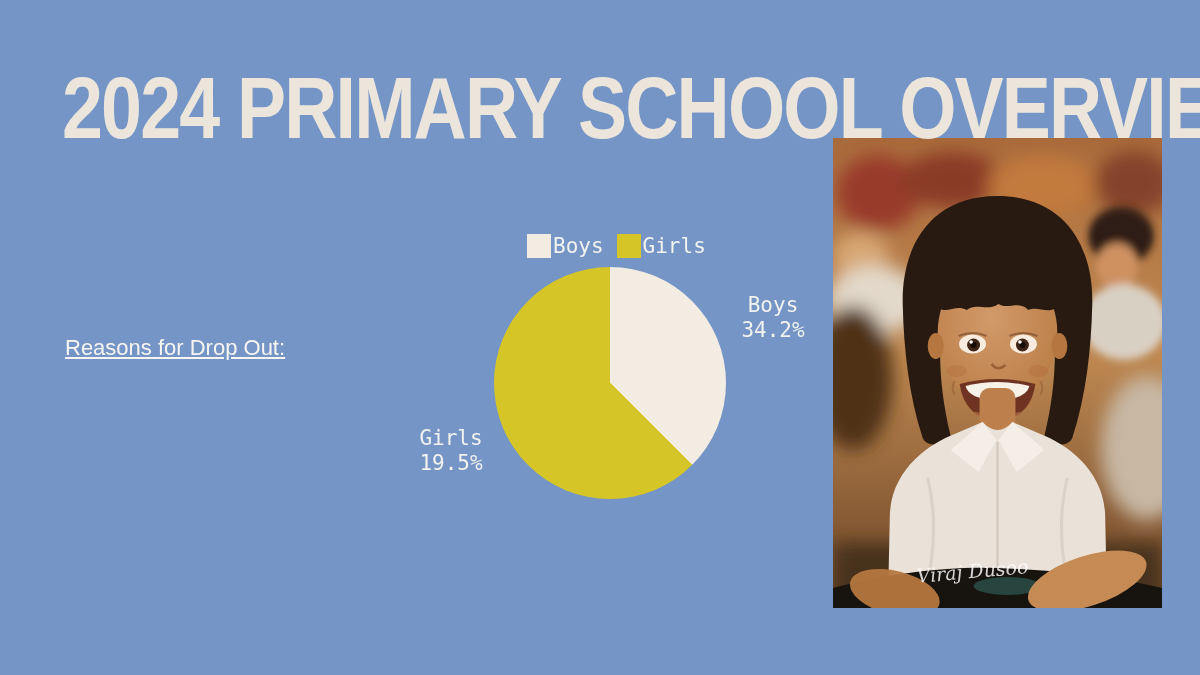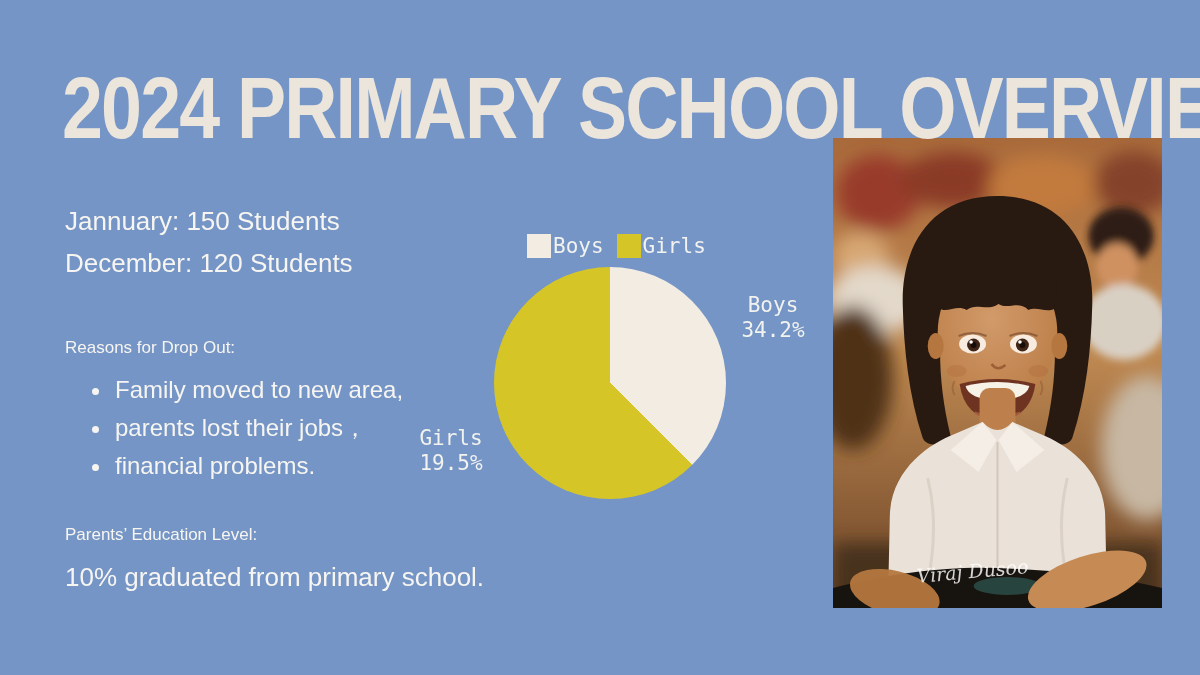--- a/index.html
+++ b/index.html
@@ -9,21 +9,21 @@
   }
   .title{
     position:absolute;left:62px;top:66px;margin:0;z-index:3;
     font-size:80px;font-weight:700;letter-spacing:-2px;line-height:1;
     color:#ece5dc;white-space:nowrap;
     transform:scale(.92,1.08);transform-origin:left top;
   }
   .textblock{position:absolute;color:#f7f5f1;z-index:2;}
   .stats{left:65px;top:200px;font-size:26px;line-height:42px;}
   .dropout{left:65px;top:327px;}
-  .dropout-heading,.parents-heading{font-size:17px;line-height:42px;}
+  .dropout-heading,.parents-heading{font-size:22px;line-height:42px;text-decoration:underline;}
   .dropout ul{margin:2px 0 0 0;padding-left:48px;font-size:24px;line-height:38px;}
   .dropout li{padding-left:2px;}
   .parents{left:65px;top:514px;font-size:26px;line-height:42px;}
   .legend{
     position:absolute;left:527px;top:234px;z-index:2;display:flex;align-items:center;
     font-family:"DejaVu Sans Mono","Liberation Mono",monospace;font-size:21px;color:#f2f2ef;
   }
   .swatch{width:24px;height:24px;display:inline-block;margin-right:2px;}
   .swatch.girls{margin-left:13px;}
   .pie{
@@ -45,38 +45,25 @@
     font-size:19px;color:rgba(255,255,255,.82);transform:rotate(-5deg);
   }
 </style>
 </head>
 <body>
 
 <div class="slide" style="background: rgb(116, 149, 197);">
 
   <h1 class="title" style="color: rgb(236, 229, 220);">2024 PRIMARY SCHOOL OVERVIEW</h1>
 
-  <div class="textblock stats">
-    <div>Jannuary: 150 Students</div>
-    <div>December: 120 Students</div>
-  </div>
 
   <div class="textblock dropout">
     <div class="dropout-heading">Reasons for Drop Out:</div>
-    <ul>
-      <li>Family moved to new area,</li>
-      <li>parents lost their jobs，</li>
-      <li>financial problems.</li>
-    </ul>
   </div>
 
-  <div class="textblock parents">
-    <div class="parents-heading">Parents’ Education Level:</div>
-    <div>10% graduated from primary school.</div>
-  </div>
 
   <div class="legend">
     <span class="swatch boys" style="background: rgb(242, 236, 227);"></span>
     <span>Boys</span>
     <span class="swatch girls" style="background: rgb(214, 197, 39);"></span>
     <span>Girls</span>
   </div>
 
   <div class="pie" style="background: conic-gradient(rgb(242, 236, 227) 0deg, rgb(242, 236, 227) 135deg, rgb(214, 197, 39) 135deg, rgb(214, 197, 39) 360deg);"></div>
 

